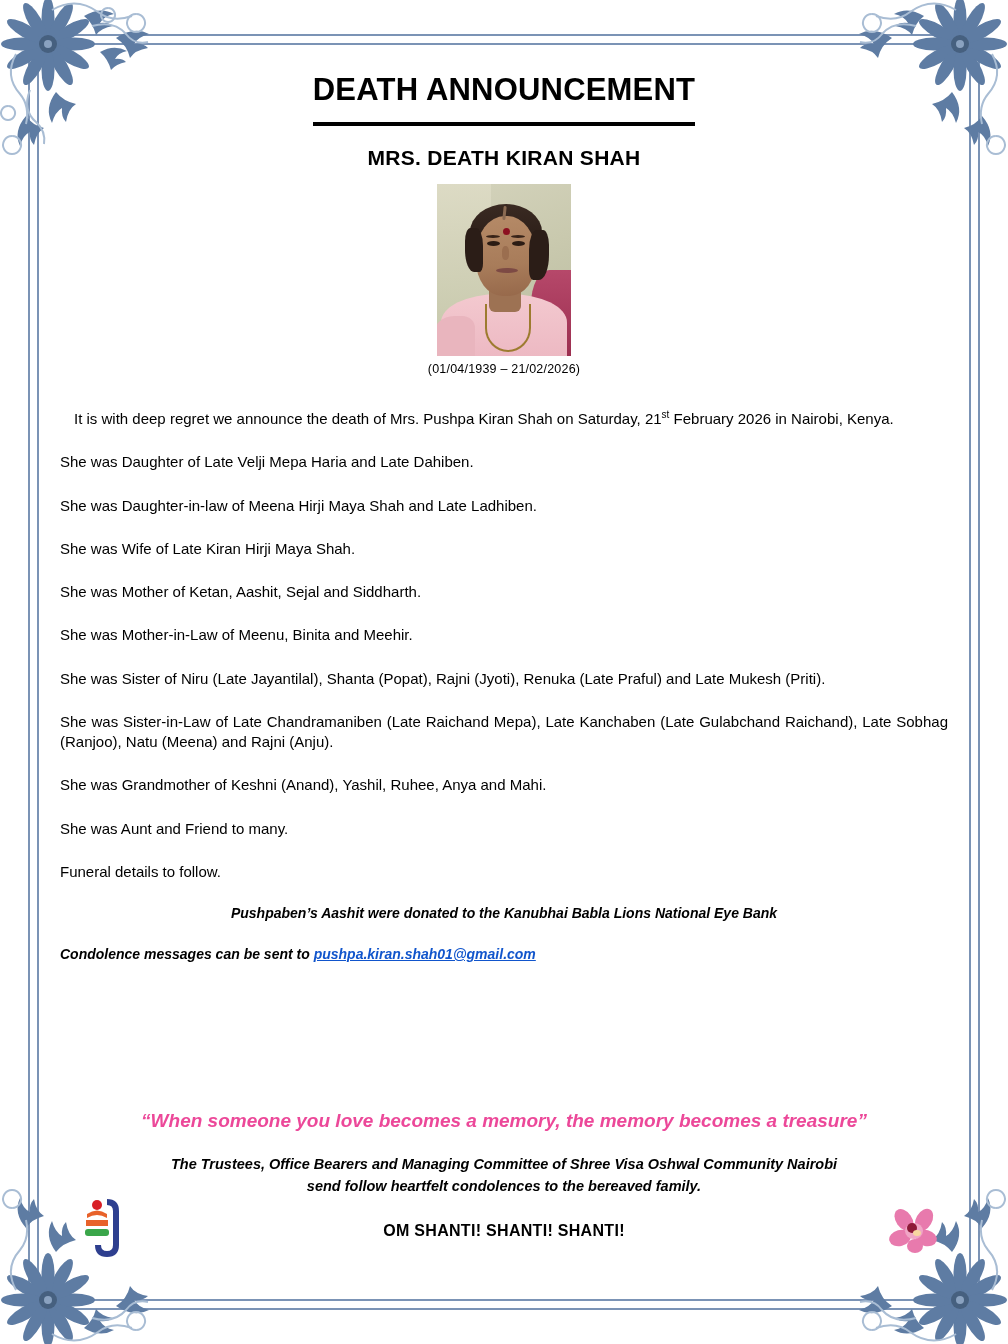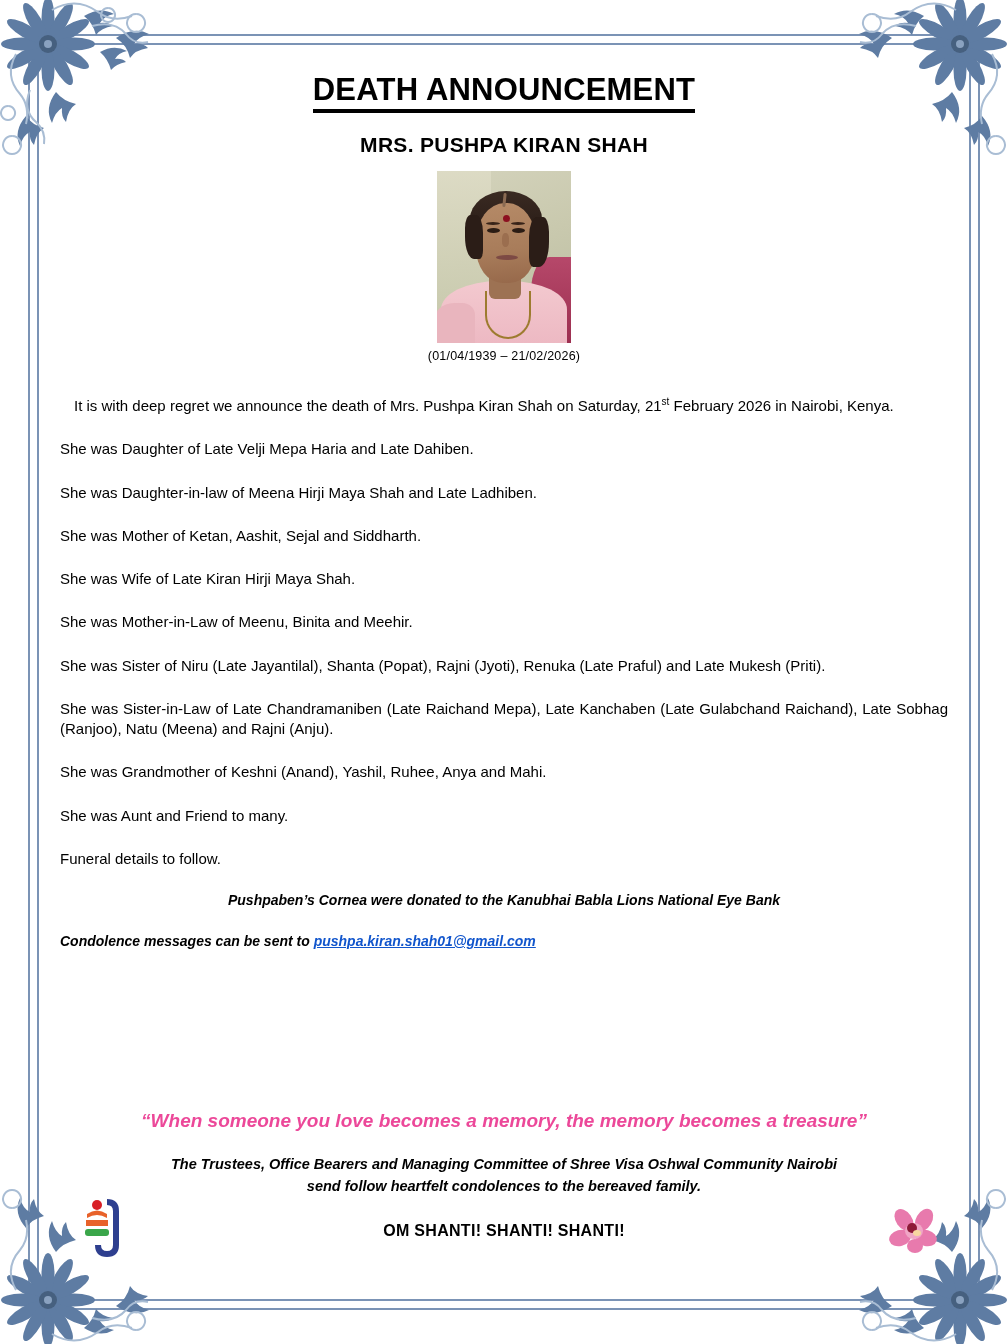--- a/index.html
+++ b/index.html
@@ -28,21 +28,21 @@
   .corner.tr{top:-4px;right:-4px;transform:scaleX(-1);}
   .corner.bl{bottom:-4px;left:-4px;transform:scaleY(-1);}
   .corner.br{bottom:-4px;right:-4px;transform:scale(-1,-1);}
 
   
   .content{position:absolute;left:60px;right:60px;top:60px;}
 
   .title{
     text-align:center;font-size:31px;font-weight:bold;
     letter-spacing:.2px;color:#000;margin:12px 0 0 0;
-    display:inline-block;border-bottom:4px solid #000;padding-bottom:1px;
+    display:inline-block;border-bottom:4px solid #000;padding-bottom:14px;
   }
   .title-wrap{text-align:center;}
 
   .meta-row{
     display:flex;justify-content:space-between;align-items:baseline;
     margin-top:26px;font-size:14.5px;font-weight:bold;color:#000;
     padding:0 28px 0 28px;
   }
   .meta-row sup{font-size:10px;}
 
@@ -281,21 +281,21 @@
   </div>
 </div>
 
 <div class="content">
 
   <div class="title-wrap">
     <div class="title">DEATH ANNOUNCEMENT</div>
   </div>
 
 
-  <div class="deceased-name">MRS. PUSHPA KIRAN SHAH</div>
+  <div class="deceased-name">MRS. DEATH KIRAN SHAH</div>
 
   <div class="photo-block">
     <div class="photo">
       <div class="bg"></div><div class="bg2"></div>
       <div class="shoulder-r"></div>
       <div class="sari"></div><div class="sari-l"></div>
       <div class="neck"></div>
       <div class="hair"></div>
       <div class="face"></div>
       <div class="hair-part"></div>
@@ -307,31 +307,31 @@
       <div class="mouth"></div>
       <div class="necklace"></div>
     </div>
     <div class="photo-caption">(01/04/1939 – 21/02/2026)</div>
   </div>
 
   <div class="body-text">
     <p class="lead"><span>It is with deep regret we announce the death of Mrs. Pushpa Kiran Shah on Saturday, 21</span><sup>st</sup><span> February 2026 in Nairobi, Kenya.</span></p>
     <p>She was Daughter of Late Velji Mepa Haria and Late Dahiben.</p>
     <p>She was Daughter-in-law of Meena Hirji Maya Shah and Late Ladhiben.</p>
+    <p>She was Wife of Late Kiran Hirji Maya Shah.</p>
     <p>She was Mother of Ketan, Aashit, Sejal and Siddharth.</p>
-    <p>She was Wife of Late Kiran Hirji Maya Shah.</p>
     <p>She was Mother-in-Law of Meenu, Binita and Meehir.</p>
     <p>She was Sister of Niru (Late Jayantilal), Shanta (Popat), Rajni (Jyoti), Renuka (Late Praful) and Late Mukesh (Priti).</p>
     <p>She was Sister-in-Law of Late Chandramaniben (Late Raichand Mepa), Late Kanchaben (Late Gulabchand Raichand), Late Sobhag (Ranjoo), Natu (Meena) and Rajni (Anju).</p>
     <p>She was Grandmother of Keshni (Anand), Yashil, Ruhee, Anya and Mahi.</p>
     <p>She was Aunt and Friend to many.</p>
     <p>Funeral details to follow.</p>
   </div>
 
-  <div class="donation">Pushpaben’s Cornea were donated to the Kanubhai Babla Lions National Eye Bank</div>
+  <div class="donation">Pushpaben’s Aashit were donated to the Kanubhai Babla Lions National Eye Bank</div>
 
   <div class="condolence"><span>Condolence messages can be sent to </span><a href="#">pushpa.kiran.shah01@gmail.com</a></div>
 
 </div>
 
 <div class="footer">
   <div class="quote">“When someone you love becomes a memory, the memory becomes a treasure”</div>
   <div class="trustees">
     <div>The Trustees, Office Bearers and Managing Committee of Shree Visa Oshwal Community Nairobi</div>
     <div>send follow heartfelt condolences to the bereaved family.</div>

